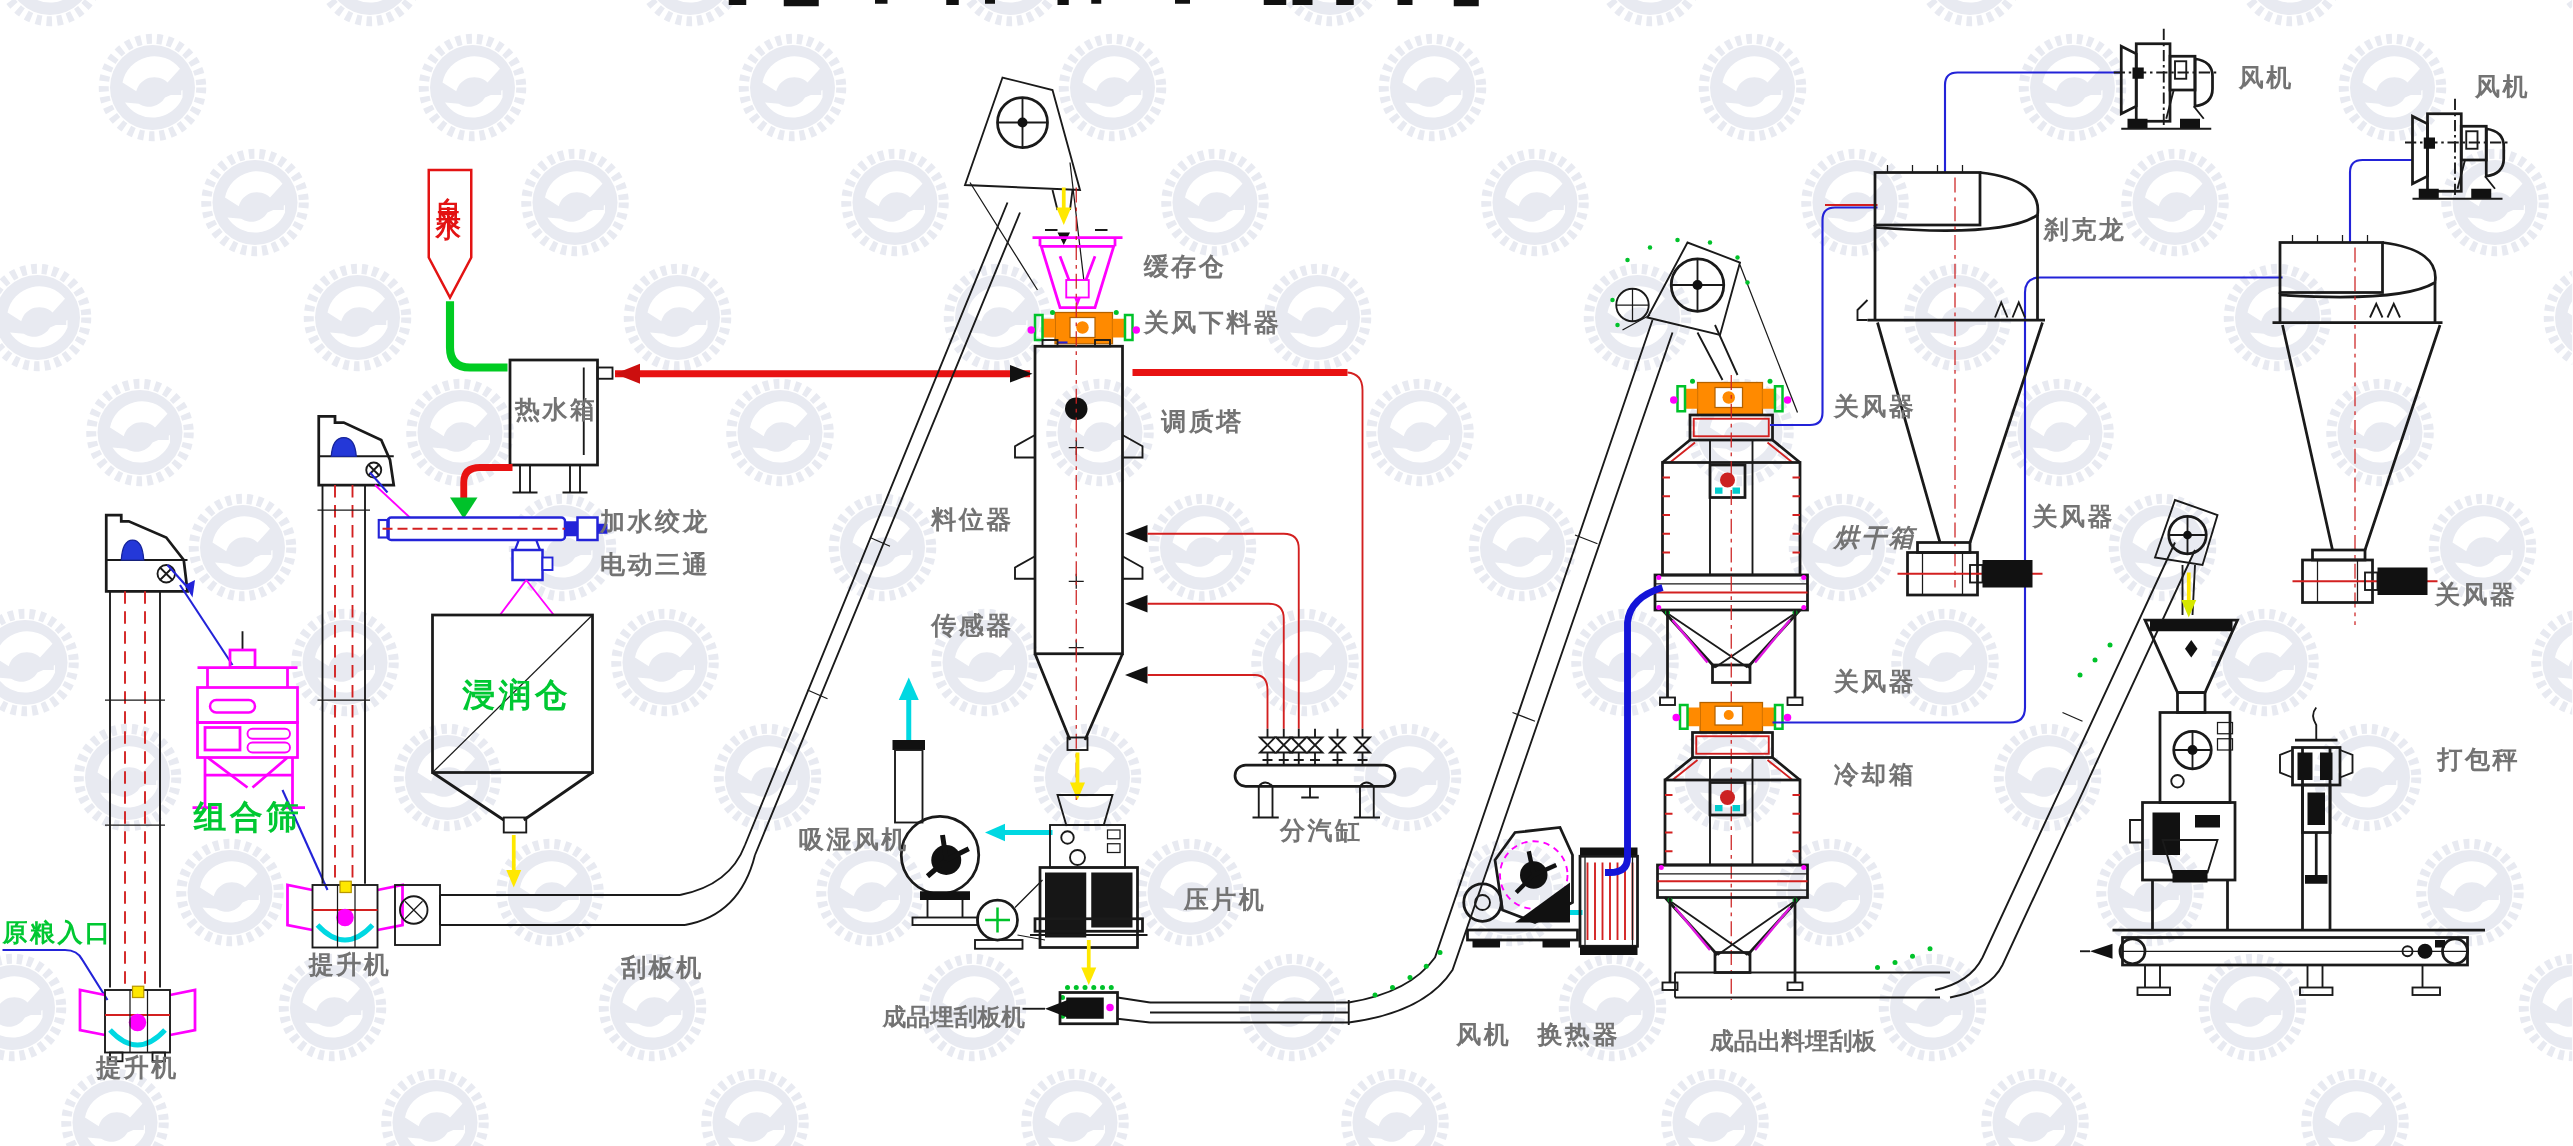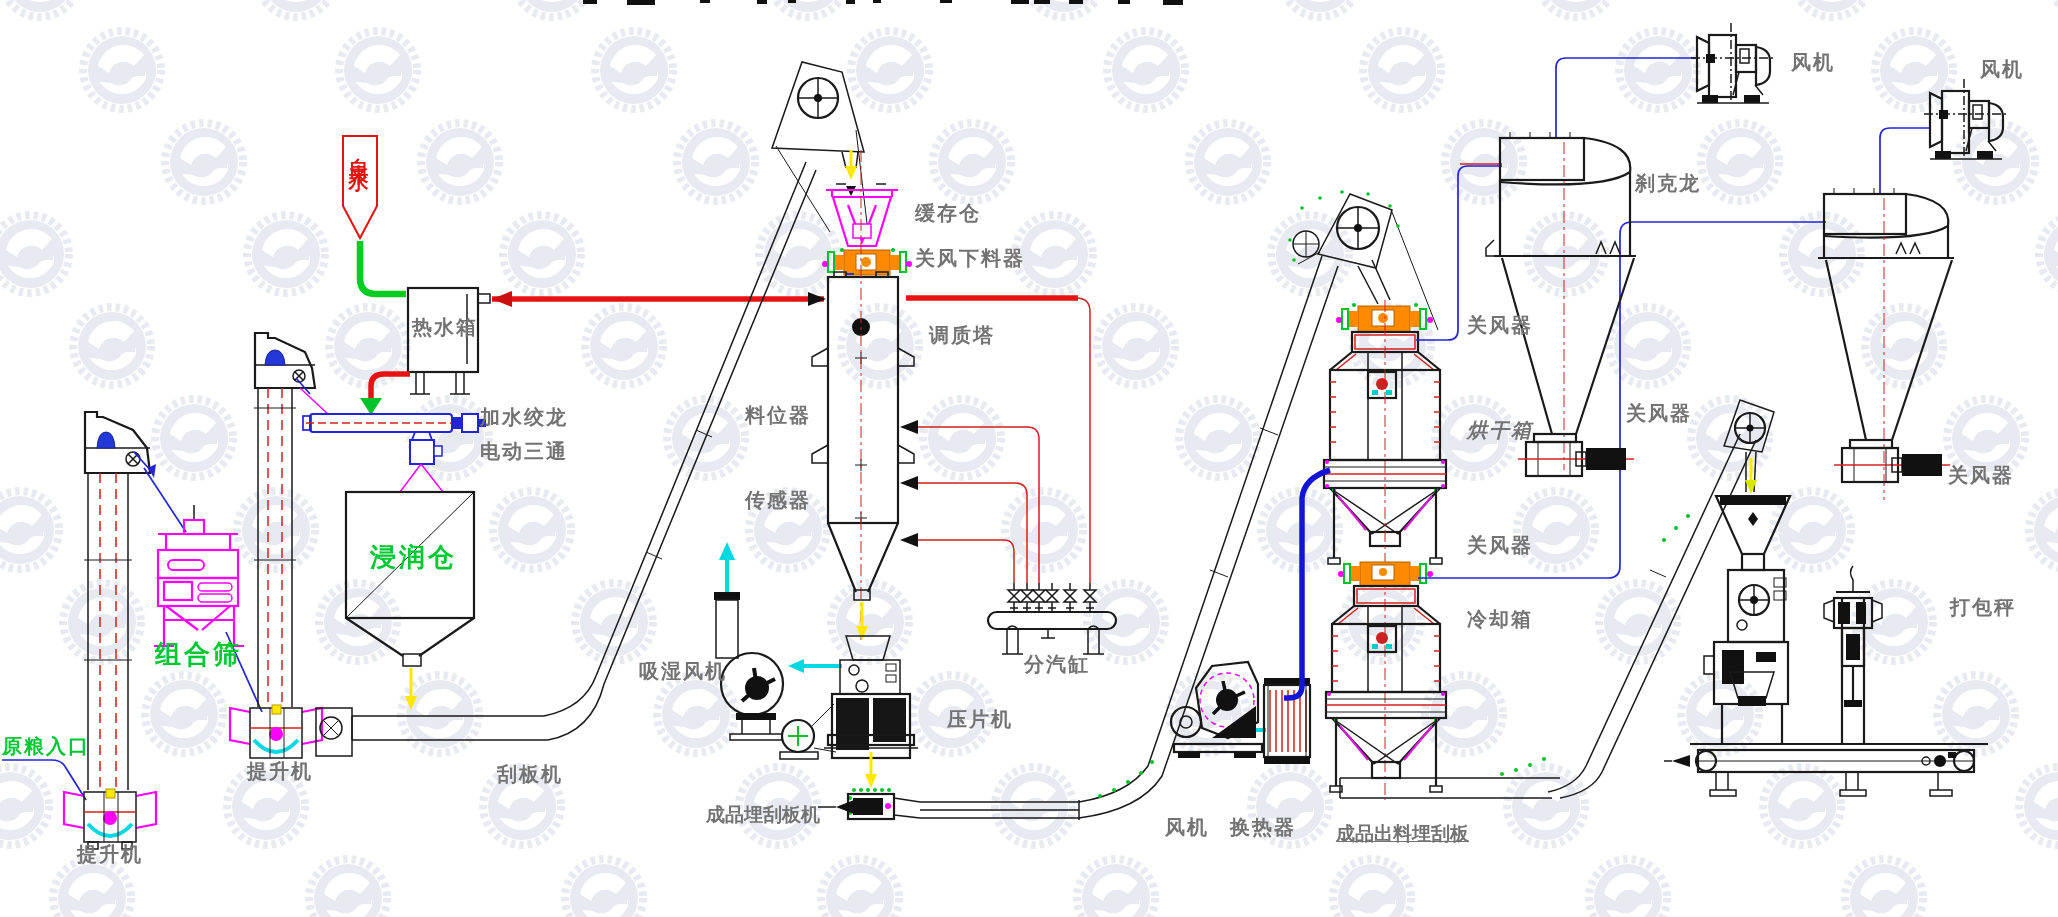--- a/index.html
+++ b/index.html
@@ -713,30 +713,30 @@
     <div class="lbl" style="left: 480px; top: 406px; text-align: right;">加水绞龙</div>
     <div class="lbl" style="left: 480px; top: 440px;">电动三通</div>
     <div class="lbl green big" style="left: 370px; top: 543px;">浸润仓</div>
     <div class="lbl green big" style="left: 155px; top: 640px;">组合筛</div>
     <div class="lbl green" style="left: 2px; top: 735px;">原粮入口</div>
     <div class="lbl" style="left: 77px; top: 843px;">提升机</div>
     <div class="lbl" style="left: 247px; top: 760px;">提升机</div>
     <div class="lbl" style="left: 497px; top: 763px;">刮板机</div>
     <div class="lbl" style="left: 915px; top: 202px;">缓存仓</div>
     <div class="lbl" style="left: 915px; top: 247px;">关风下料器</div>
-    <div class="lbl" style="left: 929px; top: 326px; font-family: Liberation Mono, monospace;">调质塔</div>
+    <div class="lbl" style="left: 929px; top: 326px;">调质塔</div>
     <div class="lbl" style="left: 745px; top: 404px;">料位器</div>
     <div class="lbl" style="left: 745px; top: 489px;">传感器</div>
     <div class="lbl" style="left: 639px; top: 660px;">吸湿风机</div>
     <div class="lbl" style="left: 947px; top: 708px;">压片机</div>
     <div class="lbl" style="left: 1024px; top: 653px;">分汽缸</div>
     <div class="lbl small" style="left: 706px; top: 804px;">成品埋刮板机</div>
     <div class="lbl" style="left: 1165px; top: 816px;">风机</div>
     <div class="lbl" style="left: 1230px; top: 816px; text-align: right;">换热器</div>
-    <div class="lbl small" style="left: 1336px; top: 823px; text-decoration: underline;">成品出料埋刮板</div>
+    <div class="lbl small" style="left: 1368px; top: 823px;">成品出料埋刮板</div>
     <div class="lbl" style="left: 1467px; top: 314px;">关风器</div>
     <div class="lbl" style="left: 1467px; top: 419px; font-style: italic;">烘干箱</div>
     <div class="lbl" style="left: 1467px; top: 534px;">关风器</div>
     <div class="lbl" style="left: 1467px; top: 608px;">冷却箱</div>
     <div class="lbl" style="left: 1635px; top: 172px;">刹克龙</div>
     <div class="lbl" style="left: 1626px; top: 402px;">关风器</div>
     <div class="lbl" style="left: 1948px; top: 464px;">关风器</div>
     <div class="lbl" style="left: 1791px; top: 51px;">风机</div>
     <div class="lbl" style="left: 1980px; top: 58px;">风机</div>
     <div class="lbl" style="left: 1950px; top: 596px;">打包秤</div>

